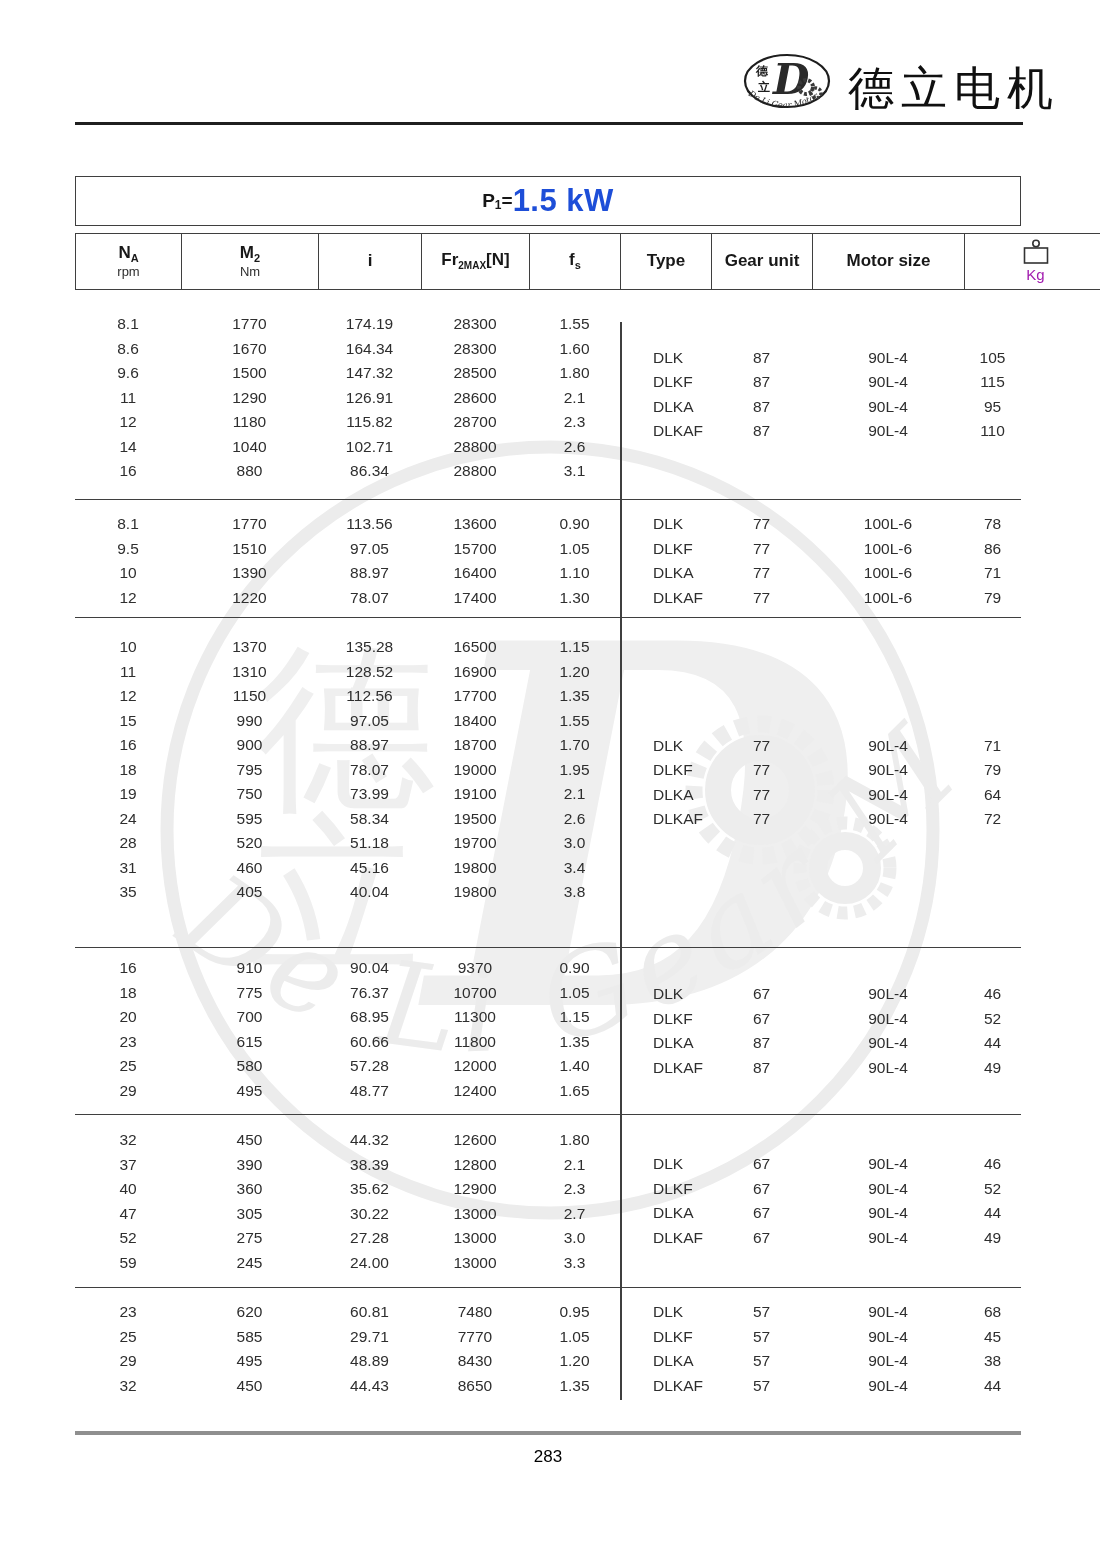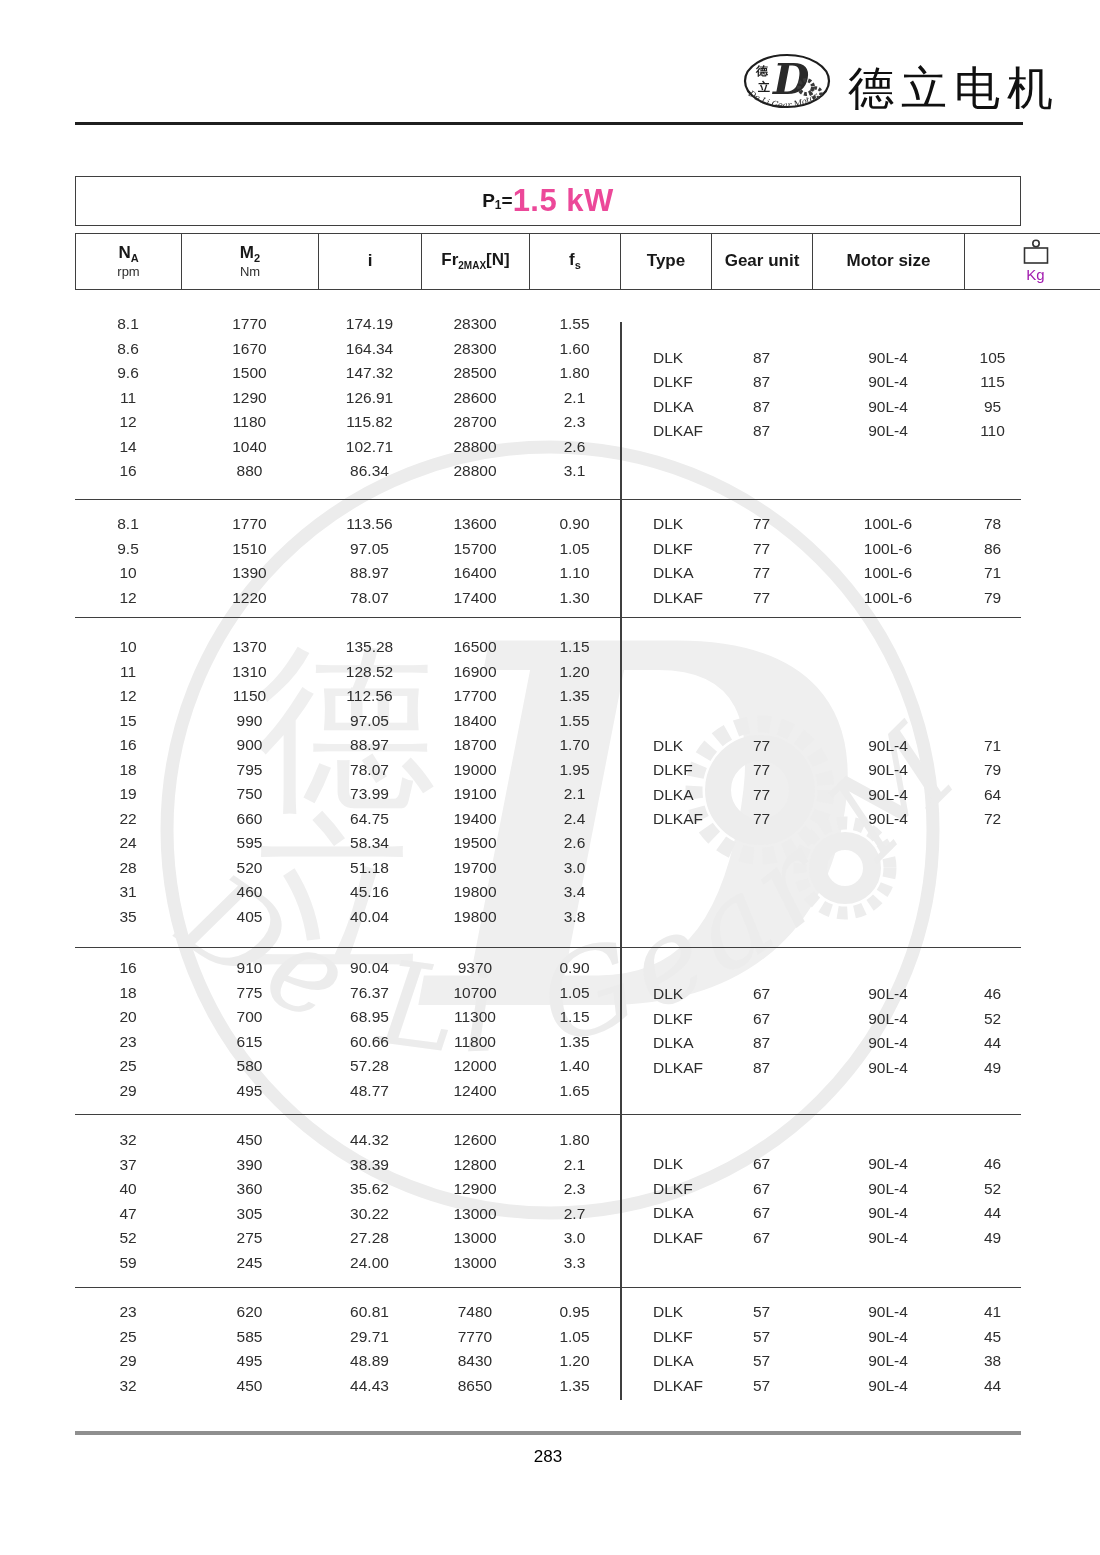--- a/index.html
+++ b/index.html
@@ -13,21 +13,21 @@
   .brand-name{position:absolute;left:108px;top:8px;font-family:"DejaVu Serif","Liberation Serif",serif;
               font-weight:normal;font-size:46px;color:#101010;letter-spacing:7px;white-space:nowrap;}
   .top-rule{position:absolute;left:75px;top:122px;width:948px;height:2.5px;background:#1f1f1f;z-index:2;}
   
   .title-box{position:absolute;left:75px;top:176px;width:946px;height:50px;box-sizing:border-box;
              border:1.5px solid #3f3f3f;display:flex;align-items:center;justify-content:center;
              background:#fff;z-index:2;}
   .t-p{font-weight:bold;font-size:19px;color:#161616;}
   .t-psub{font-weight:bold;font-size:12px;color:#161616;position:relative;top:4px;}
   .t-eq{font-weight:bold;font-size:19px;color:#161616;}
-  .t-val{font-weight:bold;font-size:31px;color:#ec4899;letter-spacing:0.5px;}
+  .t-val{font-weight:bold;font-size:31px;color:#1d4ed8;letter-spacing:0.5px;}
   
   .thead{position:absolute;left:75px;top:233px;width:1032px;height:57px;box-sizing:border-box;
          border:1.5px solid #3f3f3f;display:flex;background:#fff;z-index:2;}
   .hc{box-sizing:border-box;border-right:1.5px solid #3f3f3f;display:flex;flex-direction:column;
       align-items:center;justify-content:center;line-height:1.1;}
   .hc:last-child{border-right:none;flex:1;}
   .h-main{font-weight:bold;font-size:17px;color:#181818;}
   .h-main sub{font-size:11px;}
   .h-unit{font-size:13px;color:#2e2e2e;margin-top:1px;}
   .h-fr sub{font-size:10px;}
@@ -326,27 +326,20 @@
               <div class="cell w4">1.95</div>
             </div>
             <div class="row">
               <div class="cell w0">19</div>
               <div class="cell w1">750</div>
               <div class="cell w2">73.99</div>
               <div class="cell w3">19100</div>
               <div class="cell w4">2.1</div>
             </div>
             <div class="row">
-              <div class="cell w0">22</div>
-              <div class="cell w1">660</div>
-              <div class="cell w2">64.75</div>
-              <div class="cell w3">19400</div>
-              <div class="cell w4">2.4</div>
-            </div>
-            <div class="row">
               <div class="cell w0">24</div>
               <div class="cell w1">595</div>
               <div class="cell w2">58.34</div>
               <div class="cell w3">19500</div>
               <div class="cell w4">2.6</div>
             </div>
             <div class="row">
               <div class="cell w0">28</div>
               <div class="cell w1">520</div>
               <div class="cell w2">51.18</div>
@@ -568,21 +561,21 @@
               <div class="cell w2">44.43</div>
               <div class="cell w3">8650</div>
               <div class="cell w4">1.35</div>
             </div>
           </div>
           <div class="block-right">
             <div class="row">
               <div class="cell w5 type">DLK</div>
               <div class="cell w6">57</div>
               <div class="cell w7">90L-4</div>
-              <div class="cell w8">41</div>
+              <div class="cell w8">68</div>
             </div>
             <div class="row">
               <div class="cell w5 type">DLKF</div>
               <div class="cell w6">57</div>
               <div class="cell w7">90L-4</div>
               <div class="cell w8">45</div>
             </div>
             <div class="row">
               <div class="cell w5 type">DLKA</div>
               <div class="cell w6">57</div>

